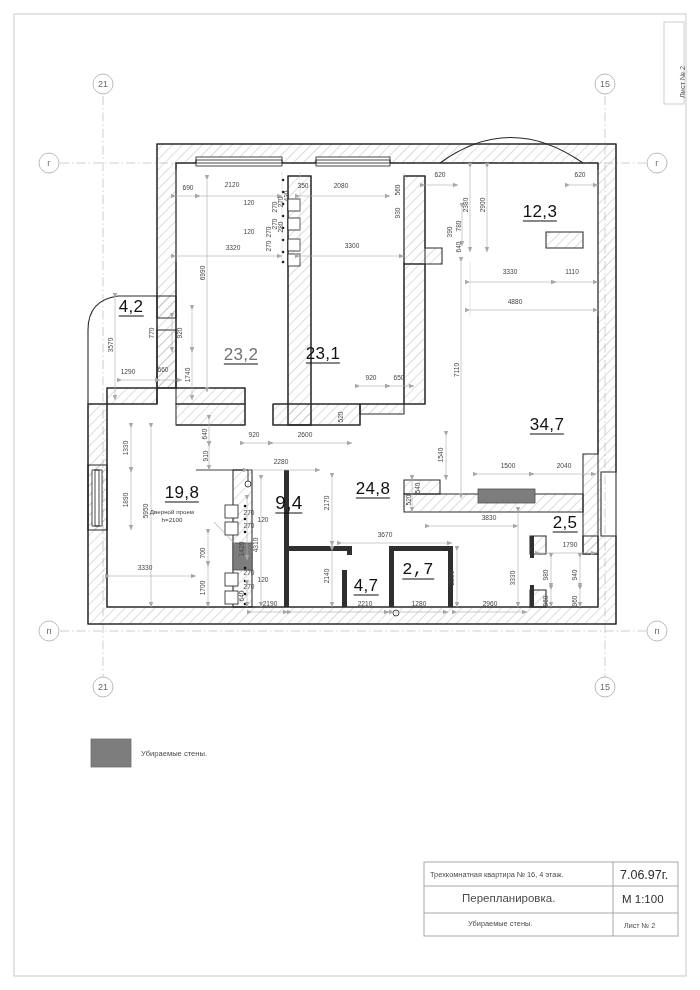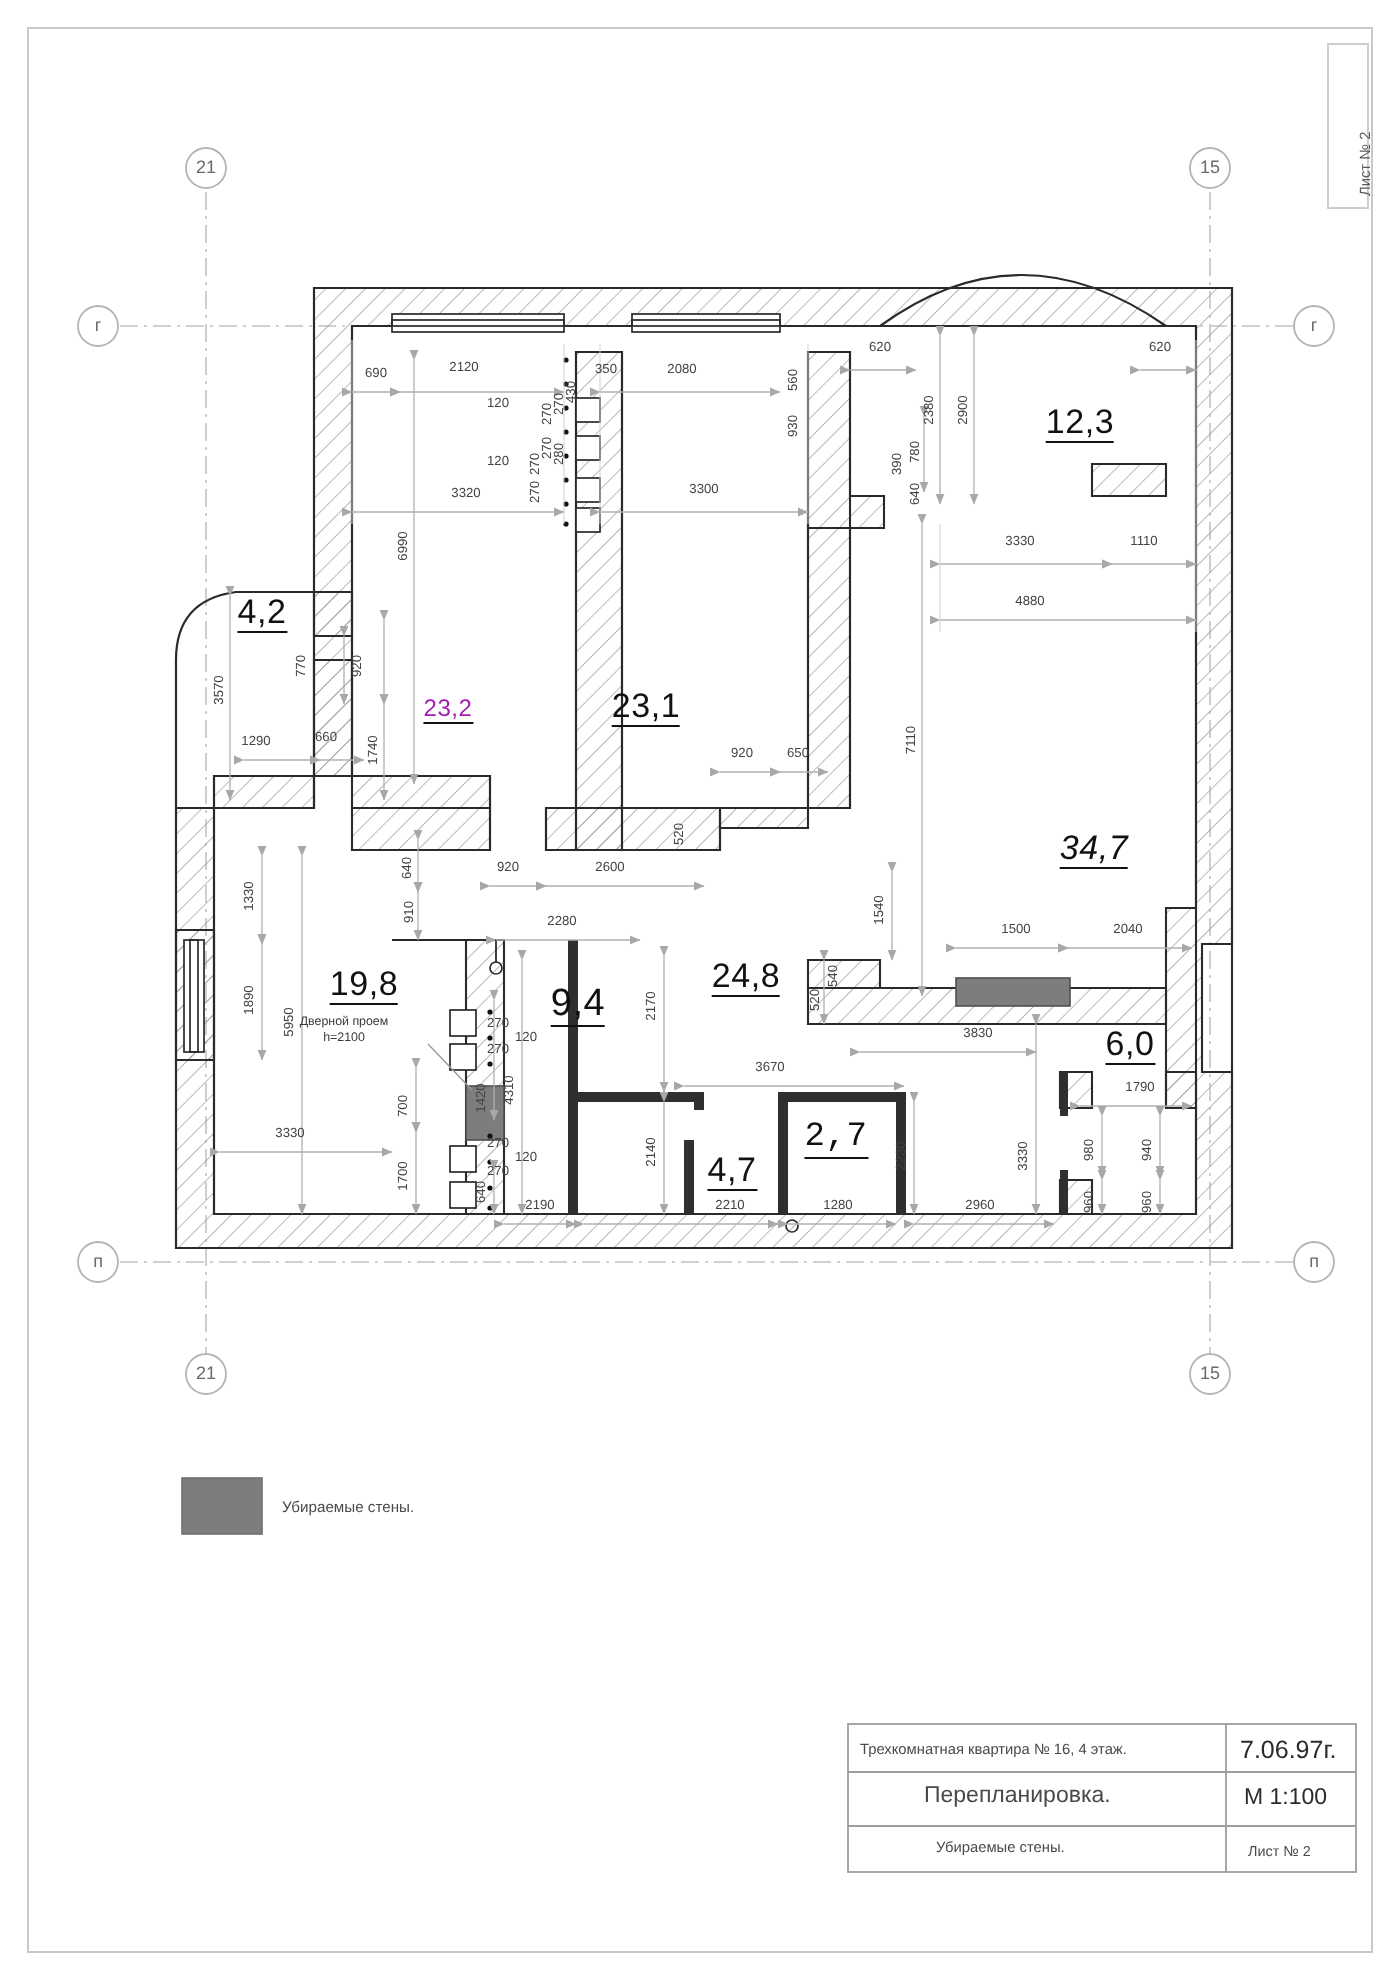--- a/index.html
+++ b/index.html
@@ -258,30 +258,30 @@
       <line x1="424" y1="886" x2="678" y2="886"></line>
       <line x1="424" y1="913" x2="678" y2="913"></line>
       <line x1="613" y1="862" x2="613" y2="936"></line>
     </g>
 
     <rect x="91" y="739" width="40" height="28" fill="#7d7d7d" stroke="#6e6e6e" stroke-width="0.8"></rect>
   </svg>
 
   <div class="lay" id="text-layer">
       <div class="htxt" style="left: 131px; top: 307px; font-size: 17px; color: rgb(17, 17, 17); transform: translate(-50%, -50%); border-bottom: 1.4px solid rgb(17, 17, 17); padding-bottom: 1px; letter-spacing: 0.3px;">4,2</div>
-      <div class="htxt" style="left: 224px; top: 355px; font-size: 12px; color: #a21caf; transform: translate(-50%, -50%); border-bottom: 1.4px solid rgb(17, 17, 17); padding-bottom: 1px; letter-spacing: 0.3px;">23,2</div>
+      <div class="htxt" style="left: 241px; top: 355px; font-size: 17px; color: #737373; transform: translate(-50%, -50%); border-bottom: 1.4px solid rgb(17, 17, 17); padding-bottom: 1px; letter-spacing: 0.3px;">23,2</div>
       <div class="htxt" style="left: 323px; top: 354px; font-size: 17px; color: rgb(17, 17, 17); transform: translate(-50%, -50%); border-bottom: 1.4px solid rgb(17, 17, 17); padding-bottom: 1px; letter-spacing: 0.3px;">23,1</div>
       <div class="htxt" style="left: 540px; top: 212px; font-size: 17px; color: rgb(17, 17, 17); transform: translate(-50%, -50%); border-bottom: 1.4px solid rgb(17, 17, 17); padding-bottom: 1px; letter-spacing: 0.3px;">12,3</div>
-      <div class="htxt" style="left: 547px; top: 425px; font-size: 17px; color: rgb(17, 17, 17); transform: translate(-50%, -50%); border-bottom: 1.4px solid rgb(17, 17, 17); padding-bottom: 1px; letter-spacing: 0.3px; font-style: italic;">34,7</div>
+      <div class="htxt" style="left: 547px; top: 425px; font-size: 17px; color: rgb(17, 17, 17); transform: translate(-50%, -50%); border-bottom: 1.4px solid rgb(17, 17, 17); padding-bottom: 1px; letter-spacing: 0.3px;">34,7</div>
       <div class="htxt" style="left: 182px; top: 493px; font-size: 17px; color: rgb(17, 17, 17); transform: translate(-50%, -50%); border-bottom: 1.4px solid rgb(17, 17, 17); padding-bottom: 1px; letter-spacing: 0.3px;">19,8</div>
       <div class="htxt" style="left: 289px; top: 503px; font-size: 19px; color: rgb(17, 17, 17); transform: translate(-50%, -50%); border-bottom: 1.4px solid rgb(17, 17, 17); padding-bottom: 1px; letter-spacing: 0.3px;">9,4</div>
       <div class="htxt" style="left: 373px; top: 489px; font-size: 17px; color: rgb(17, 17, 17); transform: translate(-50%, -50%); border-bottom: 1.4px solid rgb(17, 17, 17); padding-bottom: 1px; letter-spacing: 0.3px;">24,8</div>
       <div class="htxt" style="left: 366px; top: 570px; font-size: 17px; color: rgb(17, 17, 17); transform: translate(-50%, -50%); border-bottom: 1.4px solid rgb(17, 17, 17); padding-bottom: 1px; letter-spacing: 0.3px; margin-top: 16px;">4,7</div>
       <div class="htxt" style="left: 418px; top: 570px; font-size: 17px; color: rgb(17, 17, 17); transform: translate(-50%, -50%); border-bottom: 1.4px solid rgb(17, 17, 17); padding-bottom: 1px; letter-spacing: 0.3px; font-family: Liberation Mono, monospace;">2,7</div>
-      <div class="htxt" style="left: 565px; top: 523px; font-size: 17px; color: rgb(17, 17, 17); transform: translate(-50%, -50%); border-bottom: 1.4px solid rgb(17, 17, 17); padding-bottom: 1px; letter-spacing: 0.3px;">6,0</div>
+      <div class="htxt" style="left: 565px; top: 523px; font-size: 17px; color: rgb(17, 17, 17); transform: translate(-50%, -50%); border-bottom: 1.4px solid rgb(17, 17, 17); padding-bottom: 1px; letter-spacing: 0.3px;">2,5</div>
       <div class="htxt" style="left: 188px; top: 188px; font-size: 6.6px; color: rgb(68, 68, 68); transform: translate(-50%, -50%);">690</div>
       <div class="htxt" style="left: 232px; top: 185px; font-size: 6.6px; color: rgb(68, 68, 68); transform: translate(-50%, -50%);">2120</div>
       <div class="htxt" style="left: 249px; top: 203px; font-size: 6.6px; color: rgb(68, 68, 68); transform: translate(-50%, -50%);">120</div>
       <div class="htxt" style="left: 249px; top: 232px; font-size: 6.6px; color: rgb(68, 68, 68); transform: translate(-50%, -50%);">120</div>
       <div class="htxt" style="left: 233px; top: 248px; font-size: 6.6px; color: rgb(68, 68, 68); transform: translate(-50%, -50%);">3320</div>
       <div class="htxt" style="left: 287px; top: 196px; font-size: 6.6px; color: rgb(68, 68, 68); transform: translate(-50%, -50%) rotate(-90deg);">430</div>
       <div class="htxt" style="left: 281px; top: 202px; font-size: 6.6px; color: rgb(68, 68, 68); transform: translate(-50%, -50%) rotate(-90deg);">270</div>
       <div class="htxt" style="left: 275px; top: 207px; font-size: 6.6px; color: rgb(68, 68, 68); transform: translate(-50%, -50%) rotate(-90deg);">270</div>
       <div class="htxt" style="left: 275px; top: 224px; font-size: 6.6px; color: rgb(68, 68, 68); transform: translate(-50%, -50%) rotate(-90deg);">270</div>
       <div class="htxt" style="left: 281px; top: 227px; font-size: 6.6px; color: rgb(68, 68, 68); transform: translate(-50%, -50%) rotate(-90deg);">280</div>

